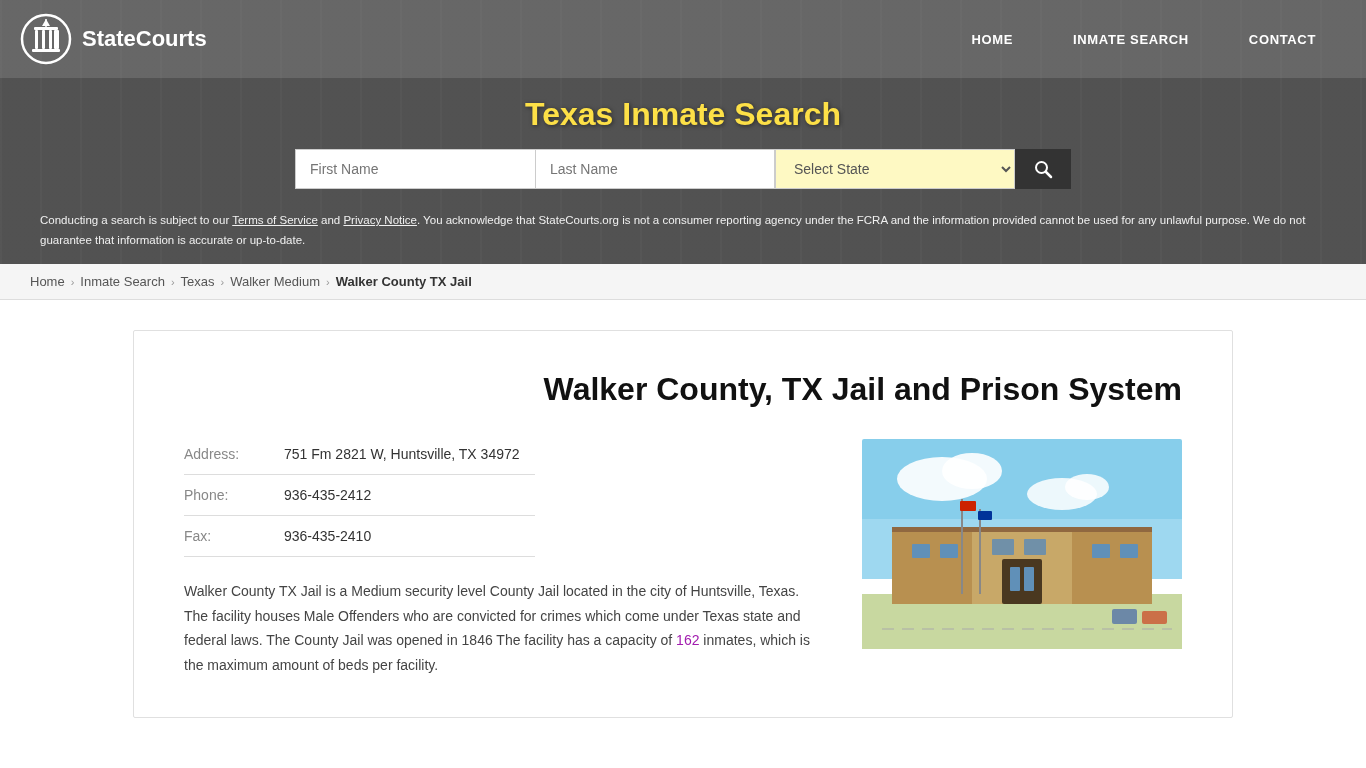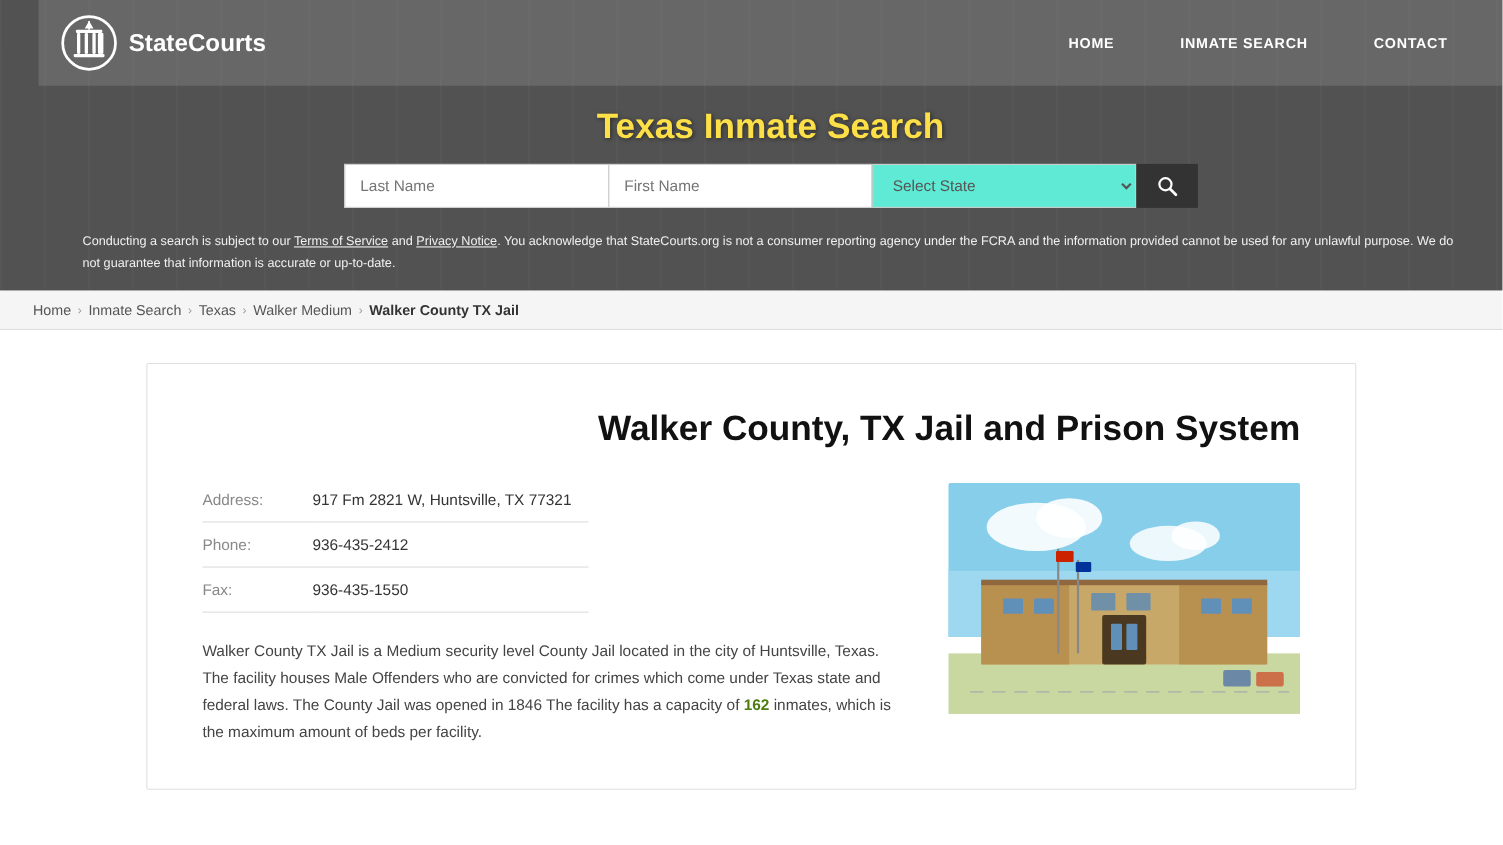--- a/index.html
+++ b/index.html
@@ -19,21 +19,20 @@
         repeating-linear-gradient(
           90deg,
           rgba(200,200,200,0.08) 0px, rgba(200,200,200,0.08) 2px,
           transparent 2px, transparent 40px
         );
       background-size: cover;
     }
     .header-content {
       position: relative;
       z-index: 2;
-      padding-left: 35px;
     }
     .top-nav {
       display: flex;
       align-items: center;
       justify-content: space-between;
       padding: 0 20px;
       height: 78px;
       background: rgba(255,255,255,0.12);
     }
     .logo-area {
@@ -88,21 +87,21 @@
       color: #aaa;
     }
     .search-bar input[type="text"]:first-child {
       border-right: none;
     }
     .search-bar select {
       width: 240px;
       padding: 10px 14px;
       font-size: 14px;
       border: 1px solid #ccc;
-      background: #5eead4;
+      background: #fef9c3;
       color: #555;
       outline: none;
       appearance: auto;
     }
     .search-btn {
       background: #333;
       color: #fff;
       border: none;
       padding: 10px 18px;
       cursor: pointer;
@@ -208,22 +207,22 @@
       overflow: hidden;
       margin-top: 5px;
     }
     .description-text {
       font-size: 14px;
       line-height: 1.75;
       color: #444;
       margin-top: 10px;
     }
     .description-text strong {
-      font-weight: bold;
-      color: #4d7c0f;
+      font-weight: normal;
+      color: #a21caf;
     }
 
     
     .pillar-logo circle { fill: none; stroke: #fff; stroke-width: 2.5; }
     .pillar-logo rect { fill: #fff; }
     .pillar-logo line { stroke: #fff; stroke-width: 1.5; }
   </style>
 </head>
 <body>
 
@@ -249,22 +248,22 @@
       <div class="nav-links">
         <a class="nav-link" href="#">HOME</a>
         <a class="nav-link" href="#">INMATE SEARCH</a>
         <a class="nav-link" href="#">CONTACT</a>
       </div>
     </nav>
 
     <div class="hero-title">Texas Inmate Search</div>
 
     <div class="search-bar">
+      <input type="text" placeholder="First Name" style="">
       <input type="text" placeholder="Last Name" style="">
-      <input type="text" placeholder="First Name" style="">
       <select id="state-select"><option value="Select State">Select State</option><option value="Alabama">Alabama</option><option value="Alaska">Alaska</option><option value="Arizona">Arizona</option><option value="Arkansas">Arkansas</option><option value="California">California</option><option value="Colorado">Colorado</option><option value="Connecticut">Connecticut</option><option value="Delaware">Delaware</option><option value="Florida">Florida</option><option value="Georgia">Georgia</option><option value="Hawaii">Hawaii</option><option value="Idaho">Idaho</option><option value="Illinois">Illinois</option><option value="Indiana">Indiana</option><option value="Iowa">Iowa</option><option value="Kansas">Kansas</option><option value="Kentucky">Kentucky</option><option value="Louisiana">Louisiana</option><option value="Maine">Maine</option><option value="Maryland">Maryland</option><option value="Massachusetts">Massachusetts</option><option value="Michigan">Michigan</option><option value="Minnesota">Minnesota</option><option value="Mississippi">Mississippi</option><option value="Missouri">Missouri</option><option value="Montana">Montana</option><option value="Nebraska">Nebraska</option><option value="Nevada">Nevada</option><option value="New Hampshire">New Hampshire</option><option value="New Jersey">New Jersey</option><option value="New Mexico">New Mexico</option><option value="New York">New York</option><option value="North Carolina">North Carolina</option><option value="North Dakota">North Dakota</option><option value="Ohio">Ohio</option><option value="Oklahoma">Oklahoma</option><option value="Oregon">Oregon</option><option value="Pennsylvania">Pennsylvania</option><option value="Rhode Island">Rhode Island</option><option value="South Carolina">South Carolina</option><option value="South Dakota">South Dakota</option><option value="Tennessee">Tennessee</option><option value="Texas">Texas</option><option value="Utah">Utah</option><option value="Vermont">Vermont</option><option value="Virginia">Virginia</option><option value="Washington">Washington</option><option value="West Virginia">West Virginia</option><option value="Wisconsin">Wisconsin</option><option value="Wyoming">Wyoming</option></select>
       <button class="search-btn">
         <svg width="20" height="20" viewBox="0 0 20 20" fill="none">
           <circle cx="8.5" cy="8.5" r="5.5" stroke="white" stroke-width="2"></circle>
           <line x1="13" y1="13" x2="18" y2="18" stroke="white" stroke-width="2.5" stroke-linecap="round"></line>
         </svg>
       </button>
     </div>
 
     <div class="disclaimer">
@@ -288,29 +287,29 @@
 <div class="main-wrapper">
   <div class="content-card">
     <h1 class="page-heading">Walker County, TX Jail and Prison System</h1>
 
     <div class="content-layout">
       <div class="content-left">
         <table class="info-table">
           <tbody>
               <tr>
             <td class="label">Address:</td>
-            <td class="value">917 Fm 2821 W, Huntsville, TX 77321</td>
+            <td class="value">751 Fm 2821 W, Huntsville, TX 34972</td>
           </tr>
           <tr>
             <td class="label">Phone:</td>
             <td class="value">936-435-2412</td>
           </tr>
           <tr>
             <td class="label">Fax:</td>
-            <td class="value">936-435-1550</td>
+            <td class="value">936-435-2410</td>
           </tr>
         </tbody>
           </table>
 
         <p class="description-text">
           <span>Walker County TX Jail is a Medium security level County Jail located in the city of Huntsville, Texas. The facility houses Male Offenders who are convicted for crimes which come under Texas state and federal laws. The County Jail was opened in 1846 The facility has a capacity of </span><strong>162</strong><span> inmates, which is the maximum amount of beds per facility.</span>
         </p>
 
       </div>
 

